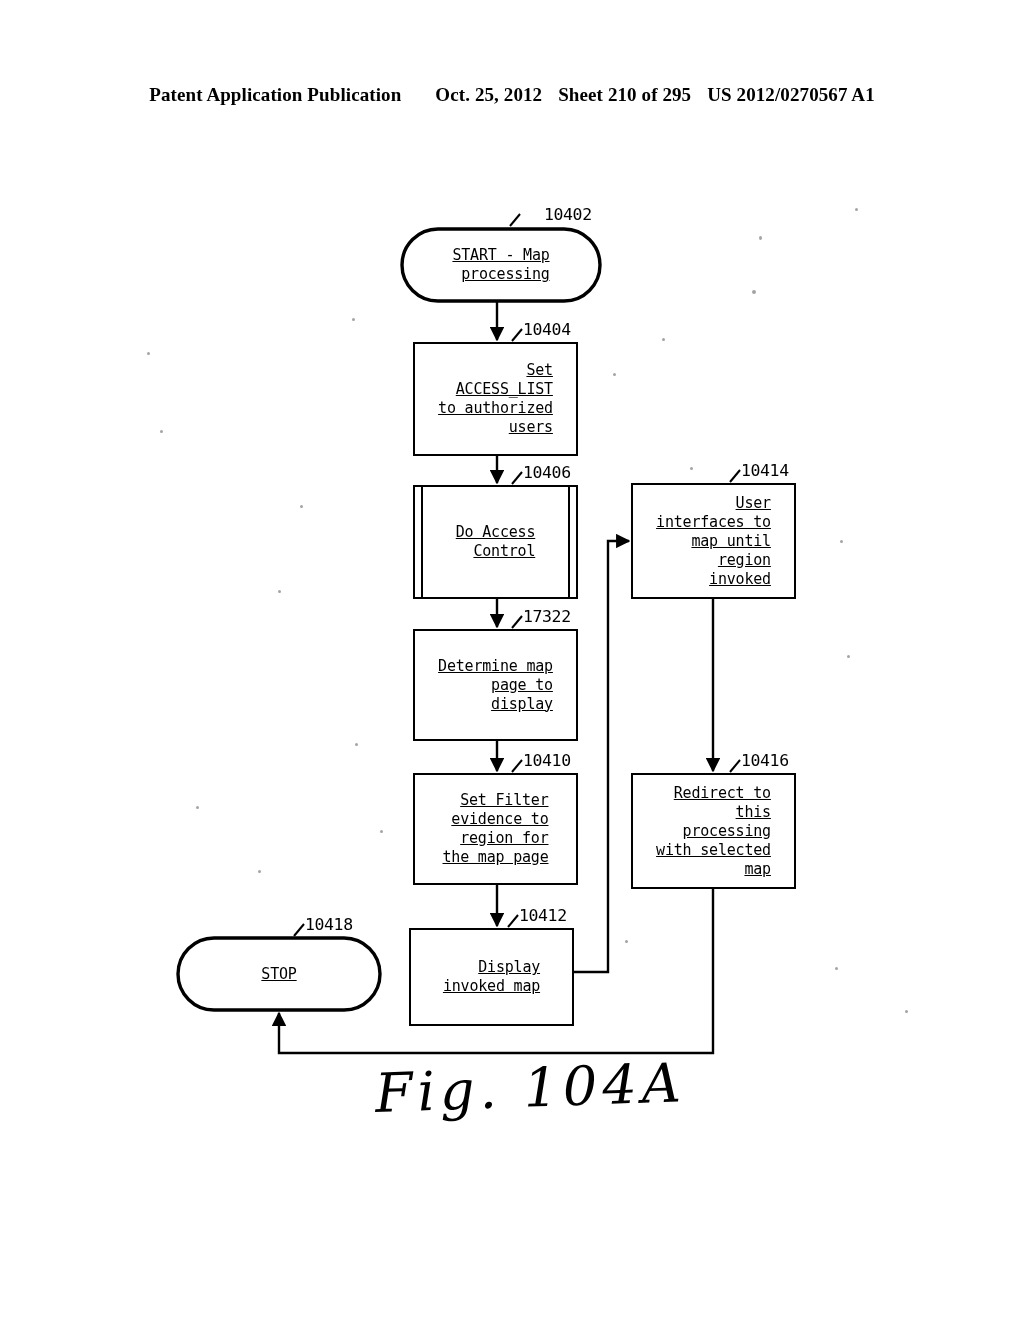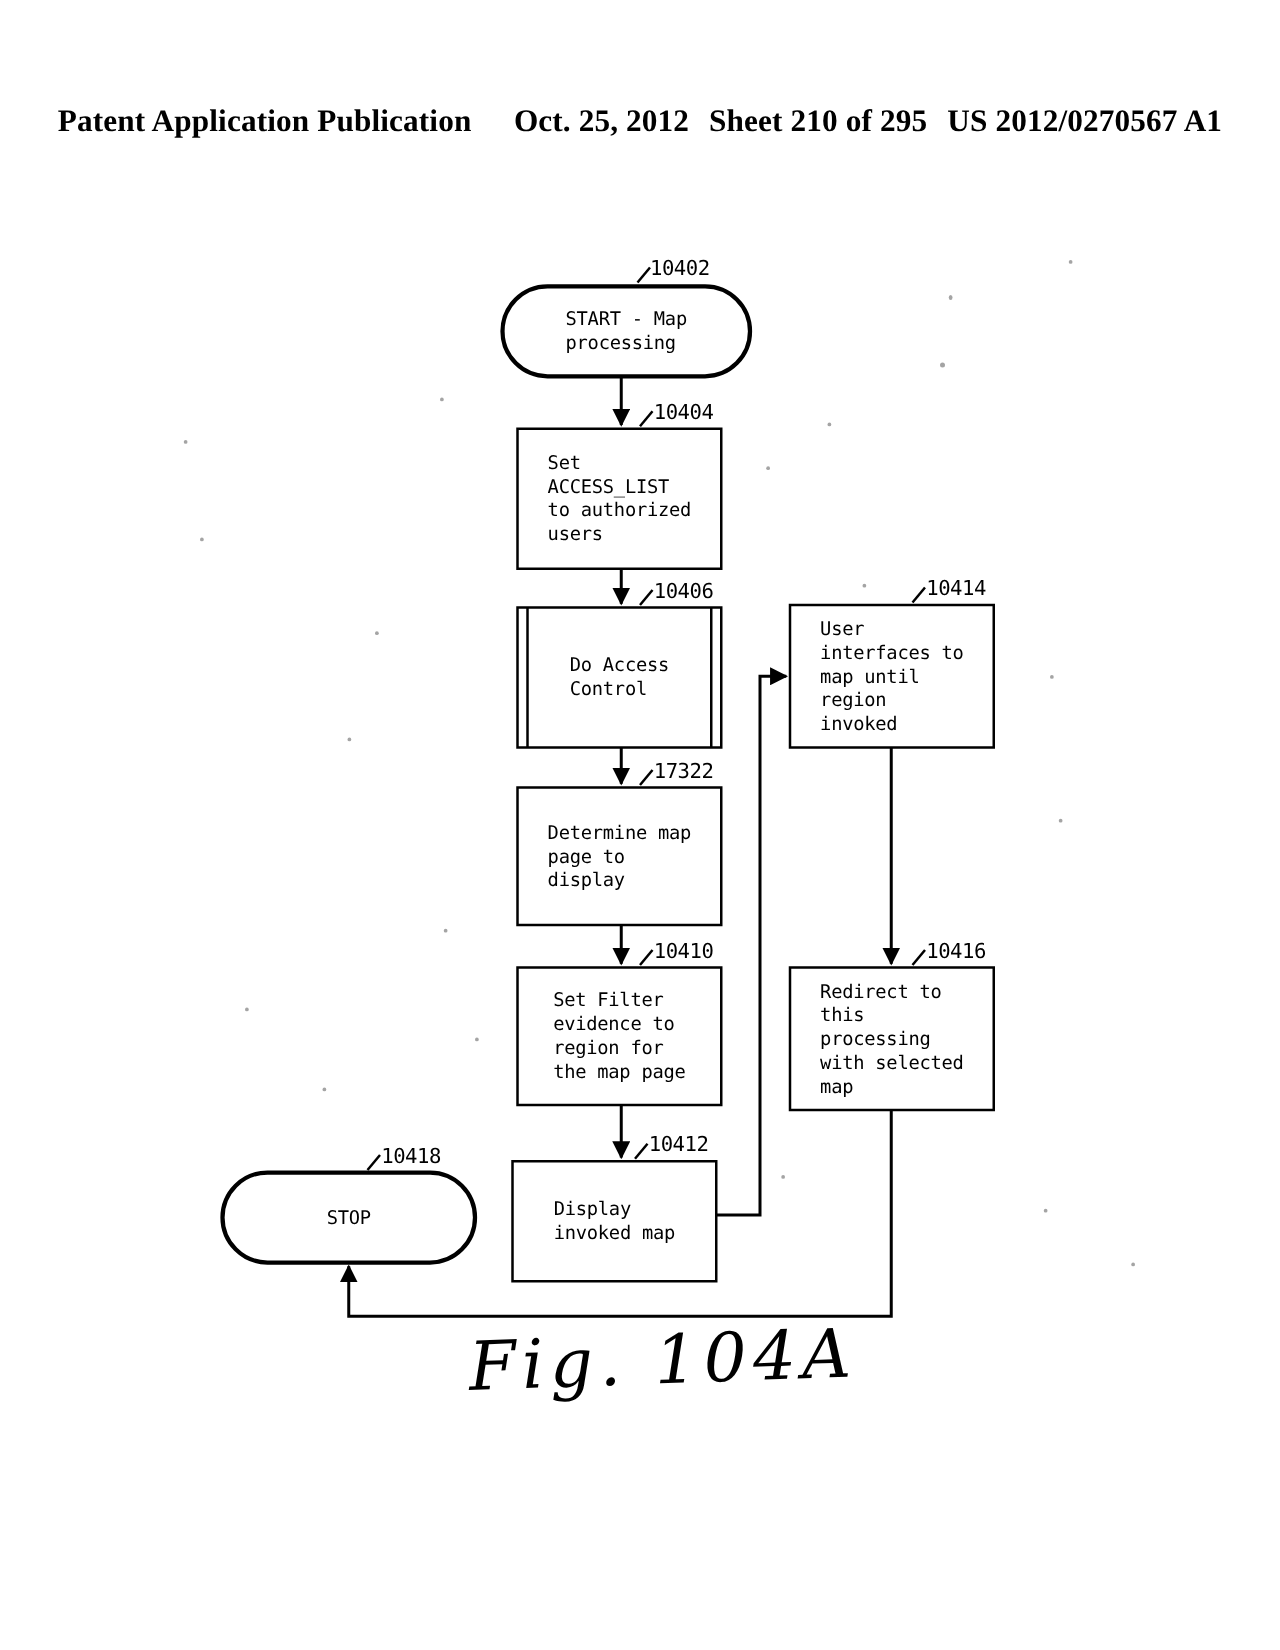--- a/index.html
+++ b/index.html
@@ -18,21 +18,21 @@
 
   
   #page-header {
     position: absolute;
     top: 84px;
     left: 0;
     width: 1024px;
     text-align: center;
     font-family: "Liberation Serif", serif;
     font-weight: bold;
-    font-size: 25px;
+    font-size: 19px;
     color: #000000;
     white-space: nowrap;
     letter-spacing: 0.1px;
   }
   #page-header .hdr-seg { display: inline-block; }
   #page-header .gap-lg { display: inline-block; width: 34px; }
   #page-header .gap-md { display: inline-block; width: 16px; }
 
   
   #figure {
@@ -48,27 +48,28 @@
     left: 0;
   }
 
   
   .node-text {
     position: absolute;
     font-family: "DejaVu Sans Mono", monospace;
     font-size: 15px;
     line-height: 19px;
     color: #000000;
-    text-align: left;
+    text-align: right;
     white-space: pre-line;
     letter-spacing: -0.2px;
     display: flex;
     align-items: center;
     justify-content: center;
     pointer-events: none;
+    text-decoration: underline;
   }
   .ref-label {
     position: absolute;
     font-family: "DejaVu Sans Mono", monospace;
     font-size: 16.5px;
     color: #000000;
     letter-spacing: -0.4px;
     white-space: nowrap;
   }
 
@@ -188,21 +189,21 @@
 invoked</div>
 
   <div class="node-text" style="left:632px; top:774px; width:163px; height:114px;">Redirect to
 this
 processing
 with selected
 map</div>
 
   <div class="node-text" style="left:178px; top:938px; width:202px; height:72px;">STOP</div>
 
-  <div class="ref-label" style="left:520px; top:205px;text-align:center;">10402</div>
+  <div class="ref-label" style="left:544px; top:205px;text-align:center;">10402</div>
   <div class="ref-label" style="left:523px; top:320px;text-align:center;">10404</div>
   <div class="ref-label" style="left:523px; top:463px;text-align:center;">10406</div>
   <div class="ref-label" style="left:523px; top:607px;">17322</div>
   <div class="ref-label" style="left:523px; top:751px;">10410</div>
   <div class="ref-label" style="left:519px; top:906px;text-align:center;">10412</div>
   <div class="ref-label" style="left:741px; top:461px;">10414</div>
   <div class="ref-label" style="left:741px; top:751px;">10416</div>
   <div class="ref-label" style="left:305px; top:915px;">10418</div>
 
   <div id="fig-caption">Fig. 104A</div>

